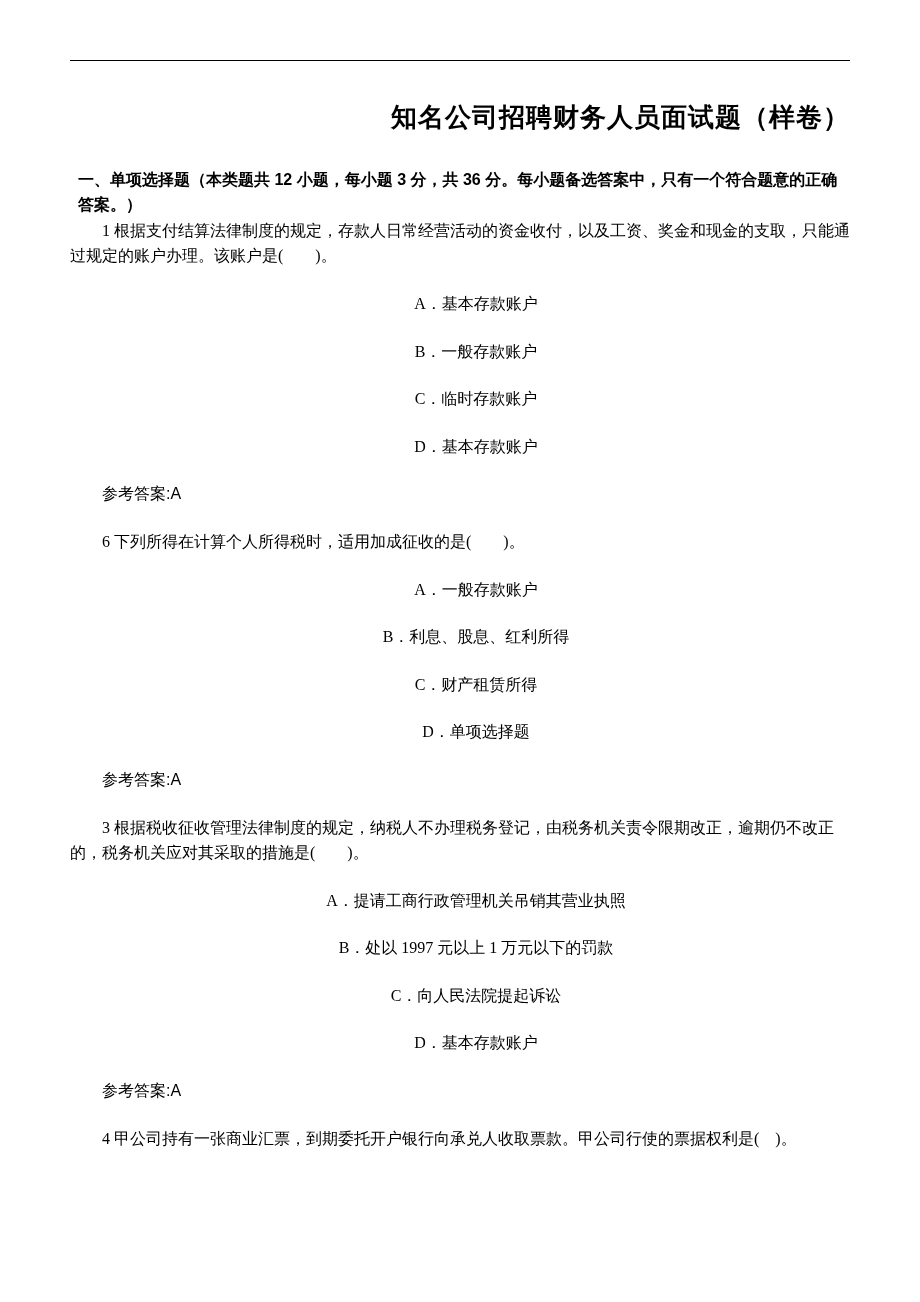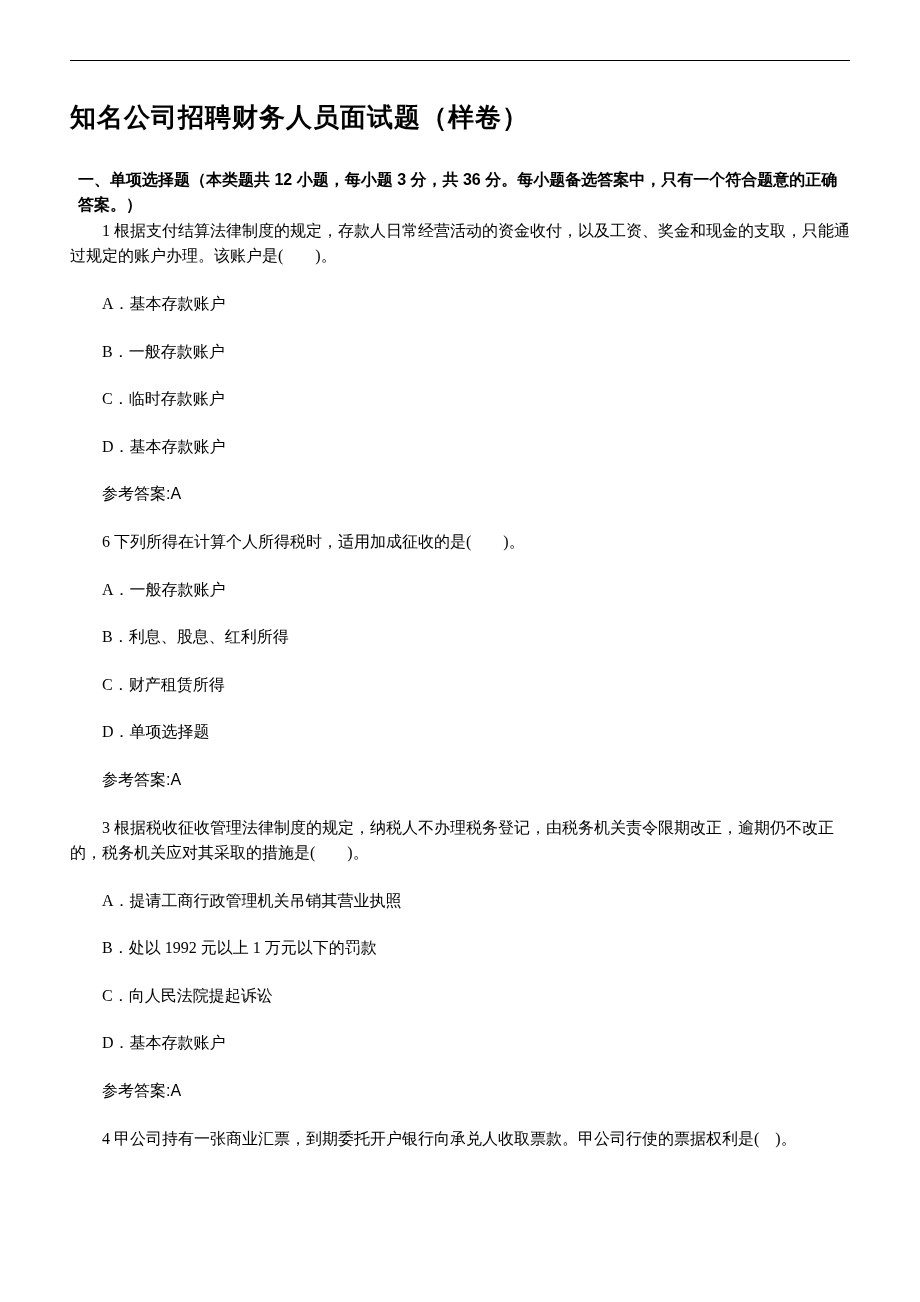--- a/index.html
+++ b/index.html
@@ -15,40 +15,41 @@
       padding: 60px 70px 40px 70px;
       color: #000000;
       font-size: 16px;
       line-height: 1.6;
     }
     .top-rule {
       border-top: 1px solid #000;
       margin-bottom: 36px;
     }
     h1 {
-      text-align: left;
+      text-align: right;
       font-family: "SimHei", "黑体", sans-serif;
       font-size: 26px;
       font-weight: bold;
       margin-bottom: 28px;
       letter-spacing: 1px;
     }
     .section-heading {
       font-family: "SimHei", "黑体", sans-serif;
       font-weight: bold;
       font-size: 16px;
       margin-left: 8px;
     }
     .question-stem {
       margin-bottom: 22px;
       text-indent: 2em;
     }
     .option {
       margin-bottom: 22px;
       margin-left: 2em;
+      text-align: center;
     }
     .answer {
       margin-bottom: 22px;
       margin-left: 2em;
       font-family: Liberation Sans, sans-serif;
     }
   </style>
 </head>
 <body>
 
@@ -67,18 +68,18 @@
 
 <p class="question-stem">6 下列所得在计算个人所得税时，适用加成征收的是(　　)。</p>
 <p class="option">A．一般存款账户</p>
 <p class="option">B．利息、股息、红利所得</p>
 <p class="option">C．财产租赁所得</p>
 <p class="option">D．单项选择题</p>
 <p class="answer">参考答案:A</p>
 
 <p class="question-stem">3 根据税收征收管理法律制度的规定，纳税人不办理税务登记，由税务机关责令限期改正，逾期仍不改正的，税务机关应对其采取的措施是(　　)。</p>
 <p class="option">A．提请工商行政管理机关吊销其营业执照</p>
-<p class="option">B．处以 1992 元以上 1 万元以下的罚款</p>
+<p class="option">B．处以 1997 元以上 1 万元以下的罚款</p>
 <p class="option">C．向人民法院提起诉讼</p>
 <p class="option">D．基本存款账户</p>
 <p class="answer">参考答案:A</p>
 
 <p class="question-stem">4 甲公司持有一张商业汇票，到期委托开户银行向承兑人收取票款。甲公司行使的票据权利是(　)。</p>
 
 </body></html>

